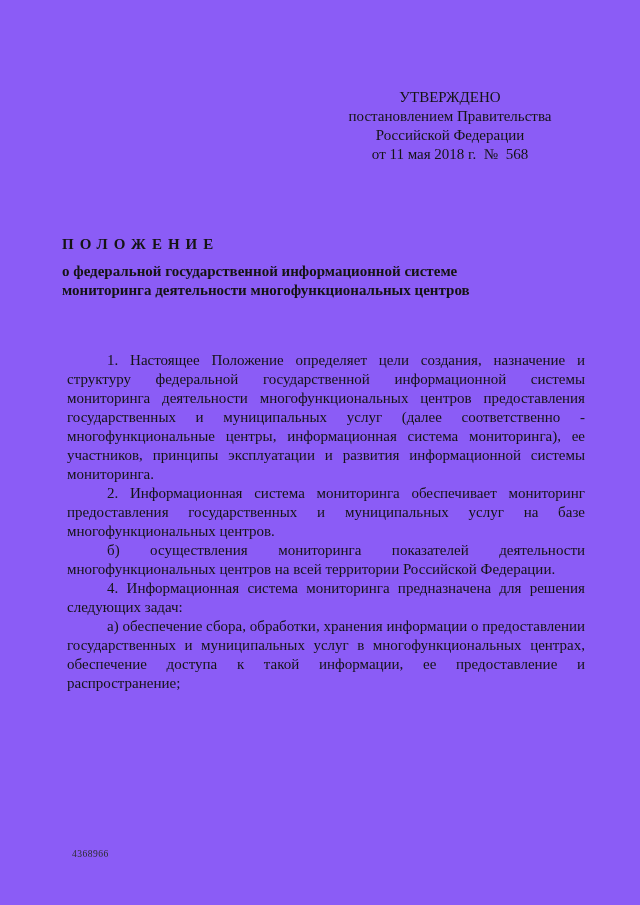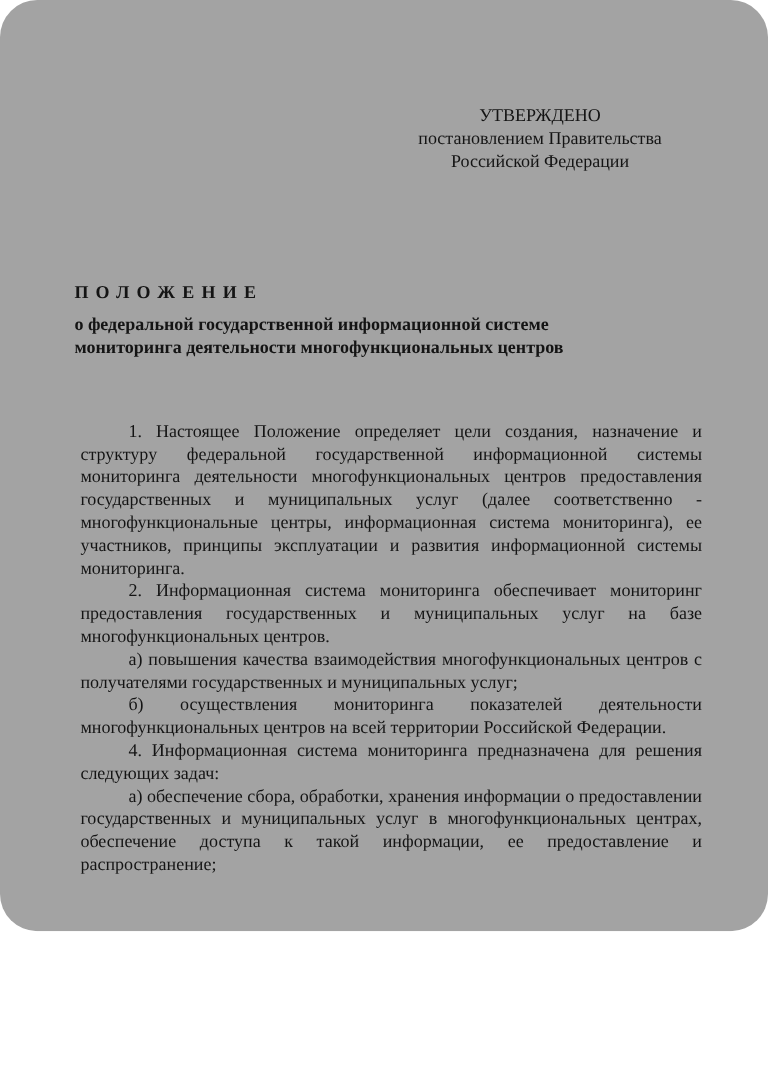--- a/index.html
+++ b/index.html
@@ -3,26 +3,25 @@
 <meta charset="utf-8">
 <style>
   html, body {
     margin: 0;
     padding: 0;
     background: #ffffff;
   }
   .page {
     position: relative;
     width: 640px;
-    height: 776px;
-    background: #a3a3a3;
+    height: 905px;
+    background: #8b5cf6;
     font-family: "Liberation Serif", "DejaVu Serif", serif;
     color: #141414;
     overflow: hidden;
-    border-radius: 31px;
   }
   .approval {
     position: absolute;
     top: 88px;
     left: 345px;
     width: 210px;
     text-align: center;
     font-size: 15px;
     line-height: 19px;
   }
@@ -70,34 +69,34 @@
 </style>
 </head>
 <body>
 
 <div class="page">
 
   <div class="approval">
     <div class="line">УТВЕРЖДЕНО</div>
     <div class="line">постановлением Правительства</div>
     <div class="line">Российской Федерации</div>
+    <div class="line">от 11 мая 2018 г.  №  568</div>
   </div>
 
   <div class="title-block">
     <div class="doc-heading">ПОЛОЖЕНИЕ</div>
     <div class="doc-subtitle">
       <div>о федеральной государственной информационной системе</div>
       <div>мониторинга деятельности многофункциональных центров</div>
     </div>
   </div>
 
   <div class="doc-body">
     <p>1. Настоящее Положение определяет цели создания, назначение и структуру федеральной государственной информационной системы мониторинга деятельности многофункциональных центров предоставления государственных и муниципальных услуг (далее соответственно - многофункциональные центры, информационная система мониторинга), ее участников, принципы эксплуатации и развития информационной системы мониторинга.</p>
     <p>2. Информационная система мониторинга обеспечивает мониторинг предоставления государственных и муниципальных услуг на базе многофункциональных центров.</p>
-    <p>а) повышения качества взаимодействия многофункциональных центров с получателями государственных и муниципальных услуг;</p>
     <p>б) осуществления мониторинга показателей деятельности многофункциональных центров на всей территории Российской Федерации.</p>
     <p>4. Информационная система мониторинга предназначена для решения следующих задач:</p>
     <p>а) обеспечение сбора, обработки, хранения информации о предоставлении государственных и муниципальных услуг в многофункциональных центрах, обеспечение доступа к такой информации, ее предоставление и распространение;</p>
   </div>
 
   <div class="footer-code">4368966</div>
 
 </div>
 
 </body></html>

